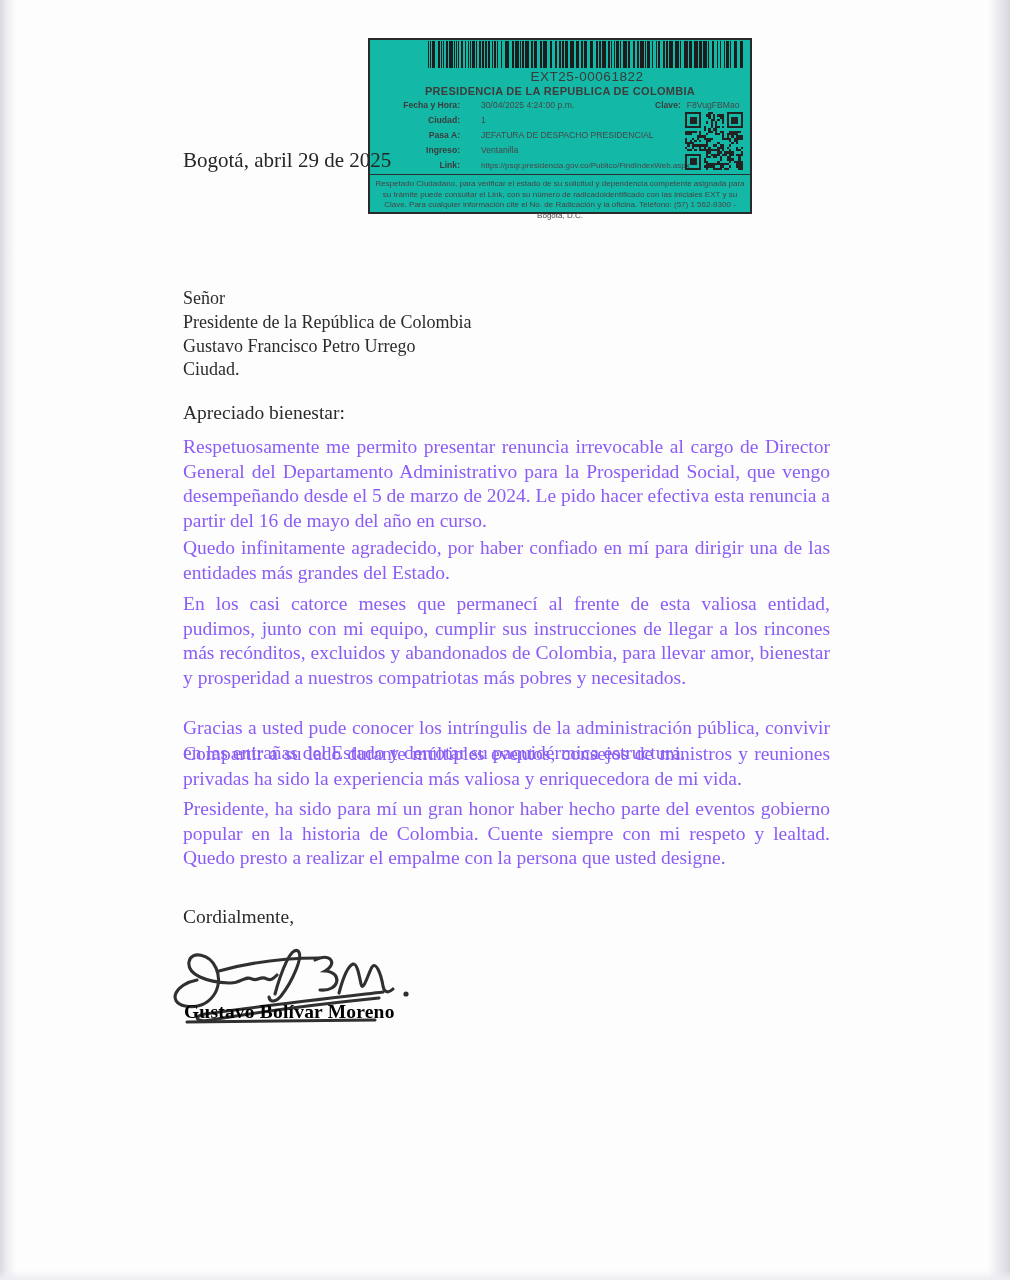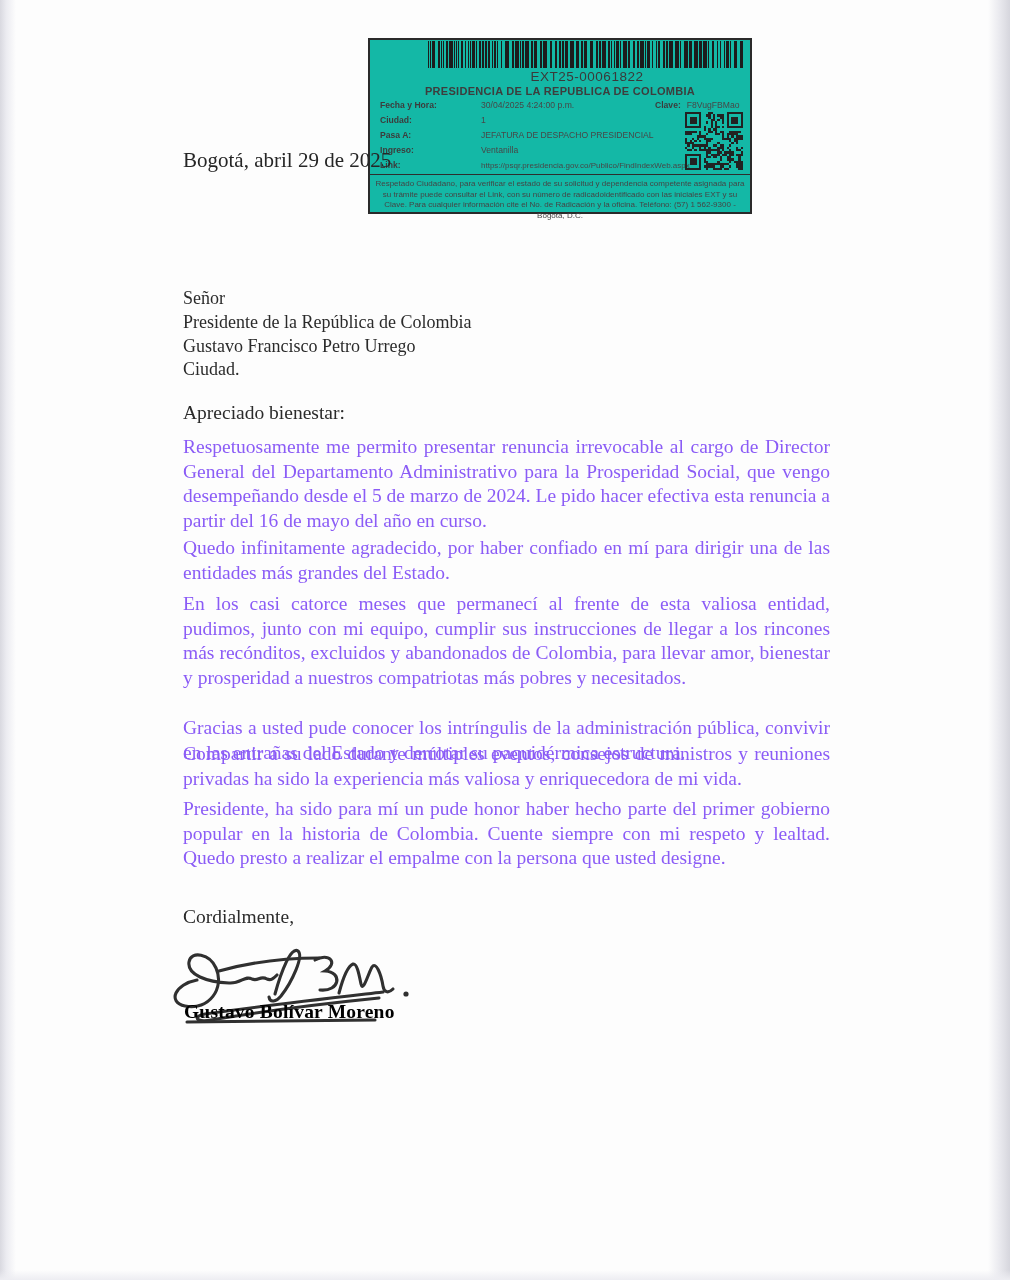--- a/index.html
+++ b/index.html
@@ -47,21 +47,21 @@
     text-align:center;font-weight:bold;font-size:11px;letter-spacing:.3px;color:#3d3d3d;
   }
   .stamp-fields{
     position:absolute;left:10px;top:60px;width:300px;
   }
   .stamp-field-row{
     display:flex;align-items:baseline;
     height:15px;font-size:8.6px;
   }
   .stamp-field-row .lab{
-    width:80px;font-weight:bold;flex:0 0 80px;color:#3c3c3c;
+    width:80px;text-align:right;font-weight:bold;flex:0 0 80px;color:#3c3c3c;
   }
   .stamp-field-row .val{
     margin-left:21px;white-space:nowrap;color:#474747;
   }
   .stamp-clave{
     position:absolute;left:285px;top:60px;height:15px;
     display:flex;align-items:baseline;font-size:8.6px;
   }
   .stamp-clave .lab{font-weight:bold;color:#3c3c3c;}
   .stamp-clave .val{margin-left:6px;color:#474747;}
@@ -562,21 +562,21 @@
     <div>Ciudad.</div>
   </div>
 
   <div class="abs salutation">Apreciado bienestar:</div>
 
   <div class="abs para p1">Respetuosamente me permito presentar renuncia irrevocable al cargo de Director General del Departamento Administrativo para la Prosperidad Social, que vengo desempeñando desde el 5 de marzo de 2024. Le pido hacer efectiva esta renuncia a partir del 16 de mayo del año en curso.</div>
   <div class="abs para p2">Quedo infinitamente agradecido, por haber confiado en mí para dirigir una de las entidades más grandes del Estado.</div>
   <div class="abs para p3">En los casi catorce meses que permanecí al frente de esta valiosa entidad, pudimos, junto con mi equipo, cumplir sus instrucciones de llegar a los rincones más recónditos, excluidos y abandonados de Colombia, para llevar amor, bienestar y prosperidad a nuestros compatriotas más pobres y necesitados.</div>
   <div class="abs para p4">Gracias a usted pude conocer los intríngulis de la administración pública, convivir en las entrañas del Estado y derrotar su paquidérmica estructura.</div>
   <div class="abs para p5">Compartir a su lado durante múltiples eventos, consejos de ministros y reuniones privadas ha sido la experiencia más valiosa y enriquecedora de mi vida.</div>
-  <div class="abs para p6">Presidente, ha sido para mí un pude honor haber hecho parte del primer gobierno popular en la historia de Colombia. Cuente siempre con mi respeto y lealtad. Quedo presto a realizar el empalme con la persona que usted designe.</div>
+  <div class="abs para p6">Presidente, ha sido para mí un gran honor haber hecho parte del eventos gobierno popular en la historia de Colombia. Cuente siempre con mi respeto y lealtad. Quedo presto a realizar el empalme con la persona que usted designe.</div>
 
   <div class="abs closing">Cordialmente,</div>
 </div>
 
 <div class="signature-wrap">
   <svg width="256" height="104" viewBox="0 0 256 104">
     <g fill="none" stroke="#1f1f1f" stroke-width="3.1" stroke-linecap="round" opacity="0.92">
       <path d="M 34,50 C 12,54 4,72 22,76 C 46,81 62,58 53,38 C 47,24 28,20 26,32 C 24,45 44,52 66,53 C 78,54 82,45 89,49 C 95,52 97,45 104,49 C 108,51 111,48 114,45"></path>
       <path d="M 112,64 C 118,42 128,16 135,21 C 141,26 129,52 118,66 C 113,72 107,73 106,67"></path>
       <path d="M 56,41 C 92,31 124,28 156,28"></path>

